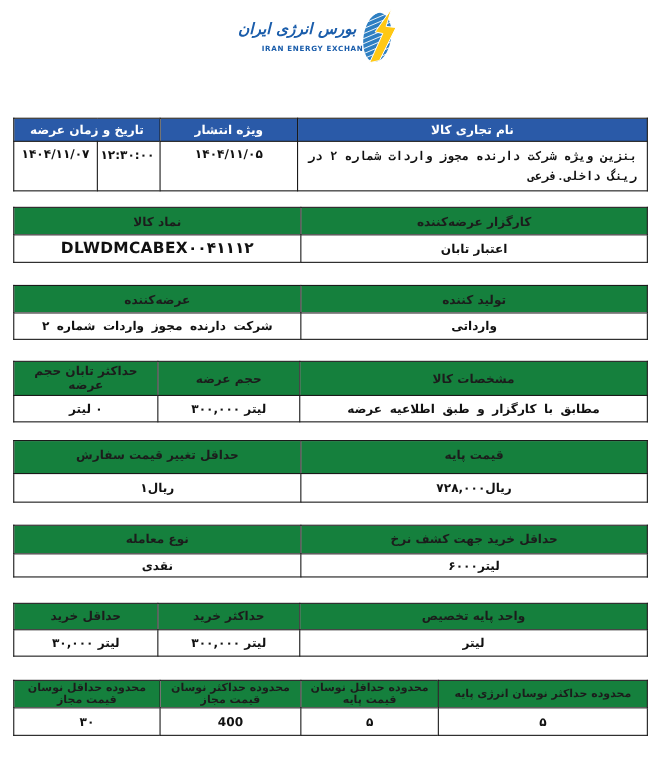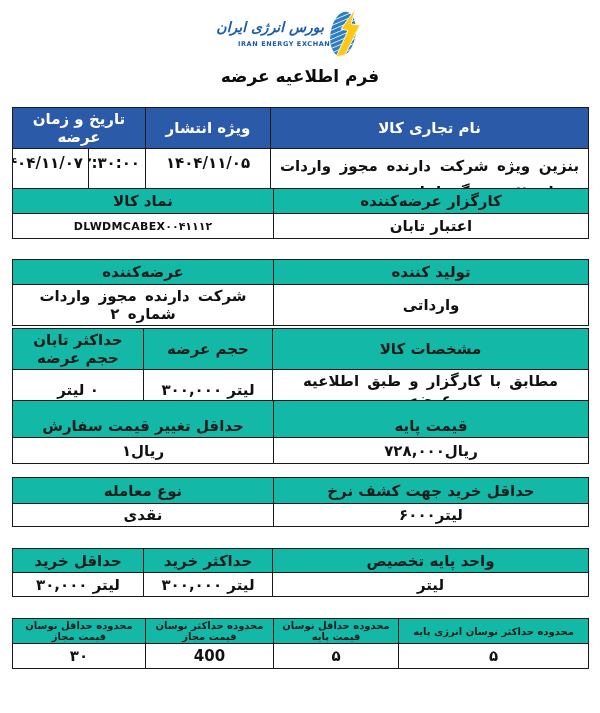--- a/index.html
+++ b/index.html
@@ -16,39 +16,39 @@
   .logo-svg { width:34px; height:50px; }
 
   
   .title { position:absolute; top:66px; left:0; right:0; text-align:center;
            font-size:17px; font-weight:bold; direction:rtl; color:#0d0d0d; }
 
   
   table { position:absolute; left:12px; width:576px; border-collapse:collapse; table-layout:fixed; direction:rtl; }
   th, td {
     border:1px solid #1a1a1a; text-align:center; vertical-align:middle;
-    font-size:15px; font-weight:bold; padding:2px 5px; overflow:hidden;
+    font-size:11px; font-weight:bold; padding:2px 5px; overflow:hidden;
   }
-  th { background:#14b8a6; color:#1c1c1c; font-weight:bold; }
+  th { background:#15803d; color:#1c1c1c; font-weight:bold; }
   .blue th { background:#2a5aa8; color:#ffffff; border-color:#1a1a1a; }
   td { background:#ffffff; color:#111; }
 
   .t1 { top:107px; }  .t1 .hr { height:21px; } .t1 .dr { height:41px; }
   .t1 .dr td { vertical-align:top; padding-top:5px; }
-  .cell-just { text-align:justify; line-height:1.7; padding:4px 9px 2px 9px; }
+  .cell-just { text-align:justify; line-height:1.7; padding:4px 9px 2px 9px;font-family:Liberation Mono, monospace; }
   .t2 { top:188px; }  .t2 .hr { height:25px; } .t2 .dr { height:25px; }
   .t3 { top:259px; }  .t3 .hr { height:25px; } .t3 .dr { height:24px; }
   .t4 { top:328px; }  .t4 .hr { height:25px; } .t4 .dr { height:24px; }
-  .t5 { top:400px; }  .t5 .hr { height:30px; } .t5 .hr th { vertical-align:top; padding-top:16px; } .t5 .dr { height:26px; }
+  .t5 { top:400px; }  .t5 .hr { height:30px; } .t5 .hr th { vertical-align:top; padding-top:6px; } .t5 .dr { height:26px; }
   .t6 { top:477px; }  .t6 .hr { height:26px; } .t6 .dr { height:21px; }
   .t7 { top:548px; }  .t7 .hr { height:24px; } .t7 .dr { height:24px; }
   .t8 { top:618px; }  .t8 .hr { height:24px; } .t8 .dr { height:25px; }
   .t8 th { font-size:10px; padding:1px 1px; }
   .wide-words { word-spacing:3px; }
-  .sym { font-size:11px; letter-spacing:0.3px;margin-left:48px; }
+  .sym { font-size:14px; letter-spacing:0.3px;margin-left:48px; }
 </style>
 </head>
 <body>
 
 <div class="page">
 
   <div class="logo">
     <div class="logo-texts">
       <div class="logo-fa">بورس انرژی ایران</div>
       <div class="logo-en">IRAN ENERGY EXCHANGE</div>
@@ -58,21 +58,20 @@
         <pattern id="stripes" width="4.2" height="4.2" patternUnits="userSpaceOnUse" patternTransform="rotate(58)">
           <rect width="4.2" height="4.2" fill="#2e7fc2"></rect>
           <line x1="0" y1="0" x2="0" y2="4.2" stroke="#ffffff" stroke-width="1.5"></line>
         </pattern>
       </defs>
       <ellipse cx="14" cy="26" rx="12.5" ry="22.5" fill="url(#stripes)" transform="rotate(9 14 26)"></ellipse>
       <polygon points="27,0 12,21 19,22.5 7,49 16,47 31,17 22,16" fill="#ffc814" stroke="#ffffff" stroke-width="0.9"></polygon>
     </svg>
   </div>
 
-  <div class="title">فرم اطلاعیه عرضه</div>
 
   <table class="t1 blue">
     <colgroup>
         <col style="width:318px">
         <col style="width:125px">
         <col style="width:57px">
         <col style="width:76px">
       </colgroup>
     <tbody>
         <tr class="hr">

